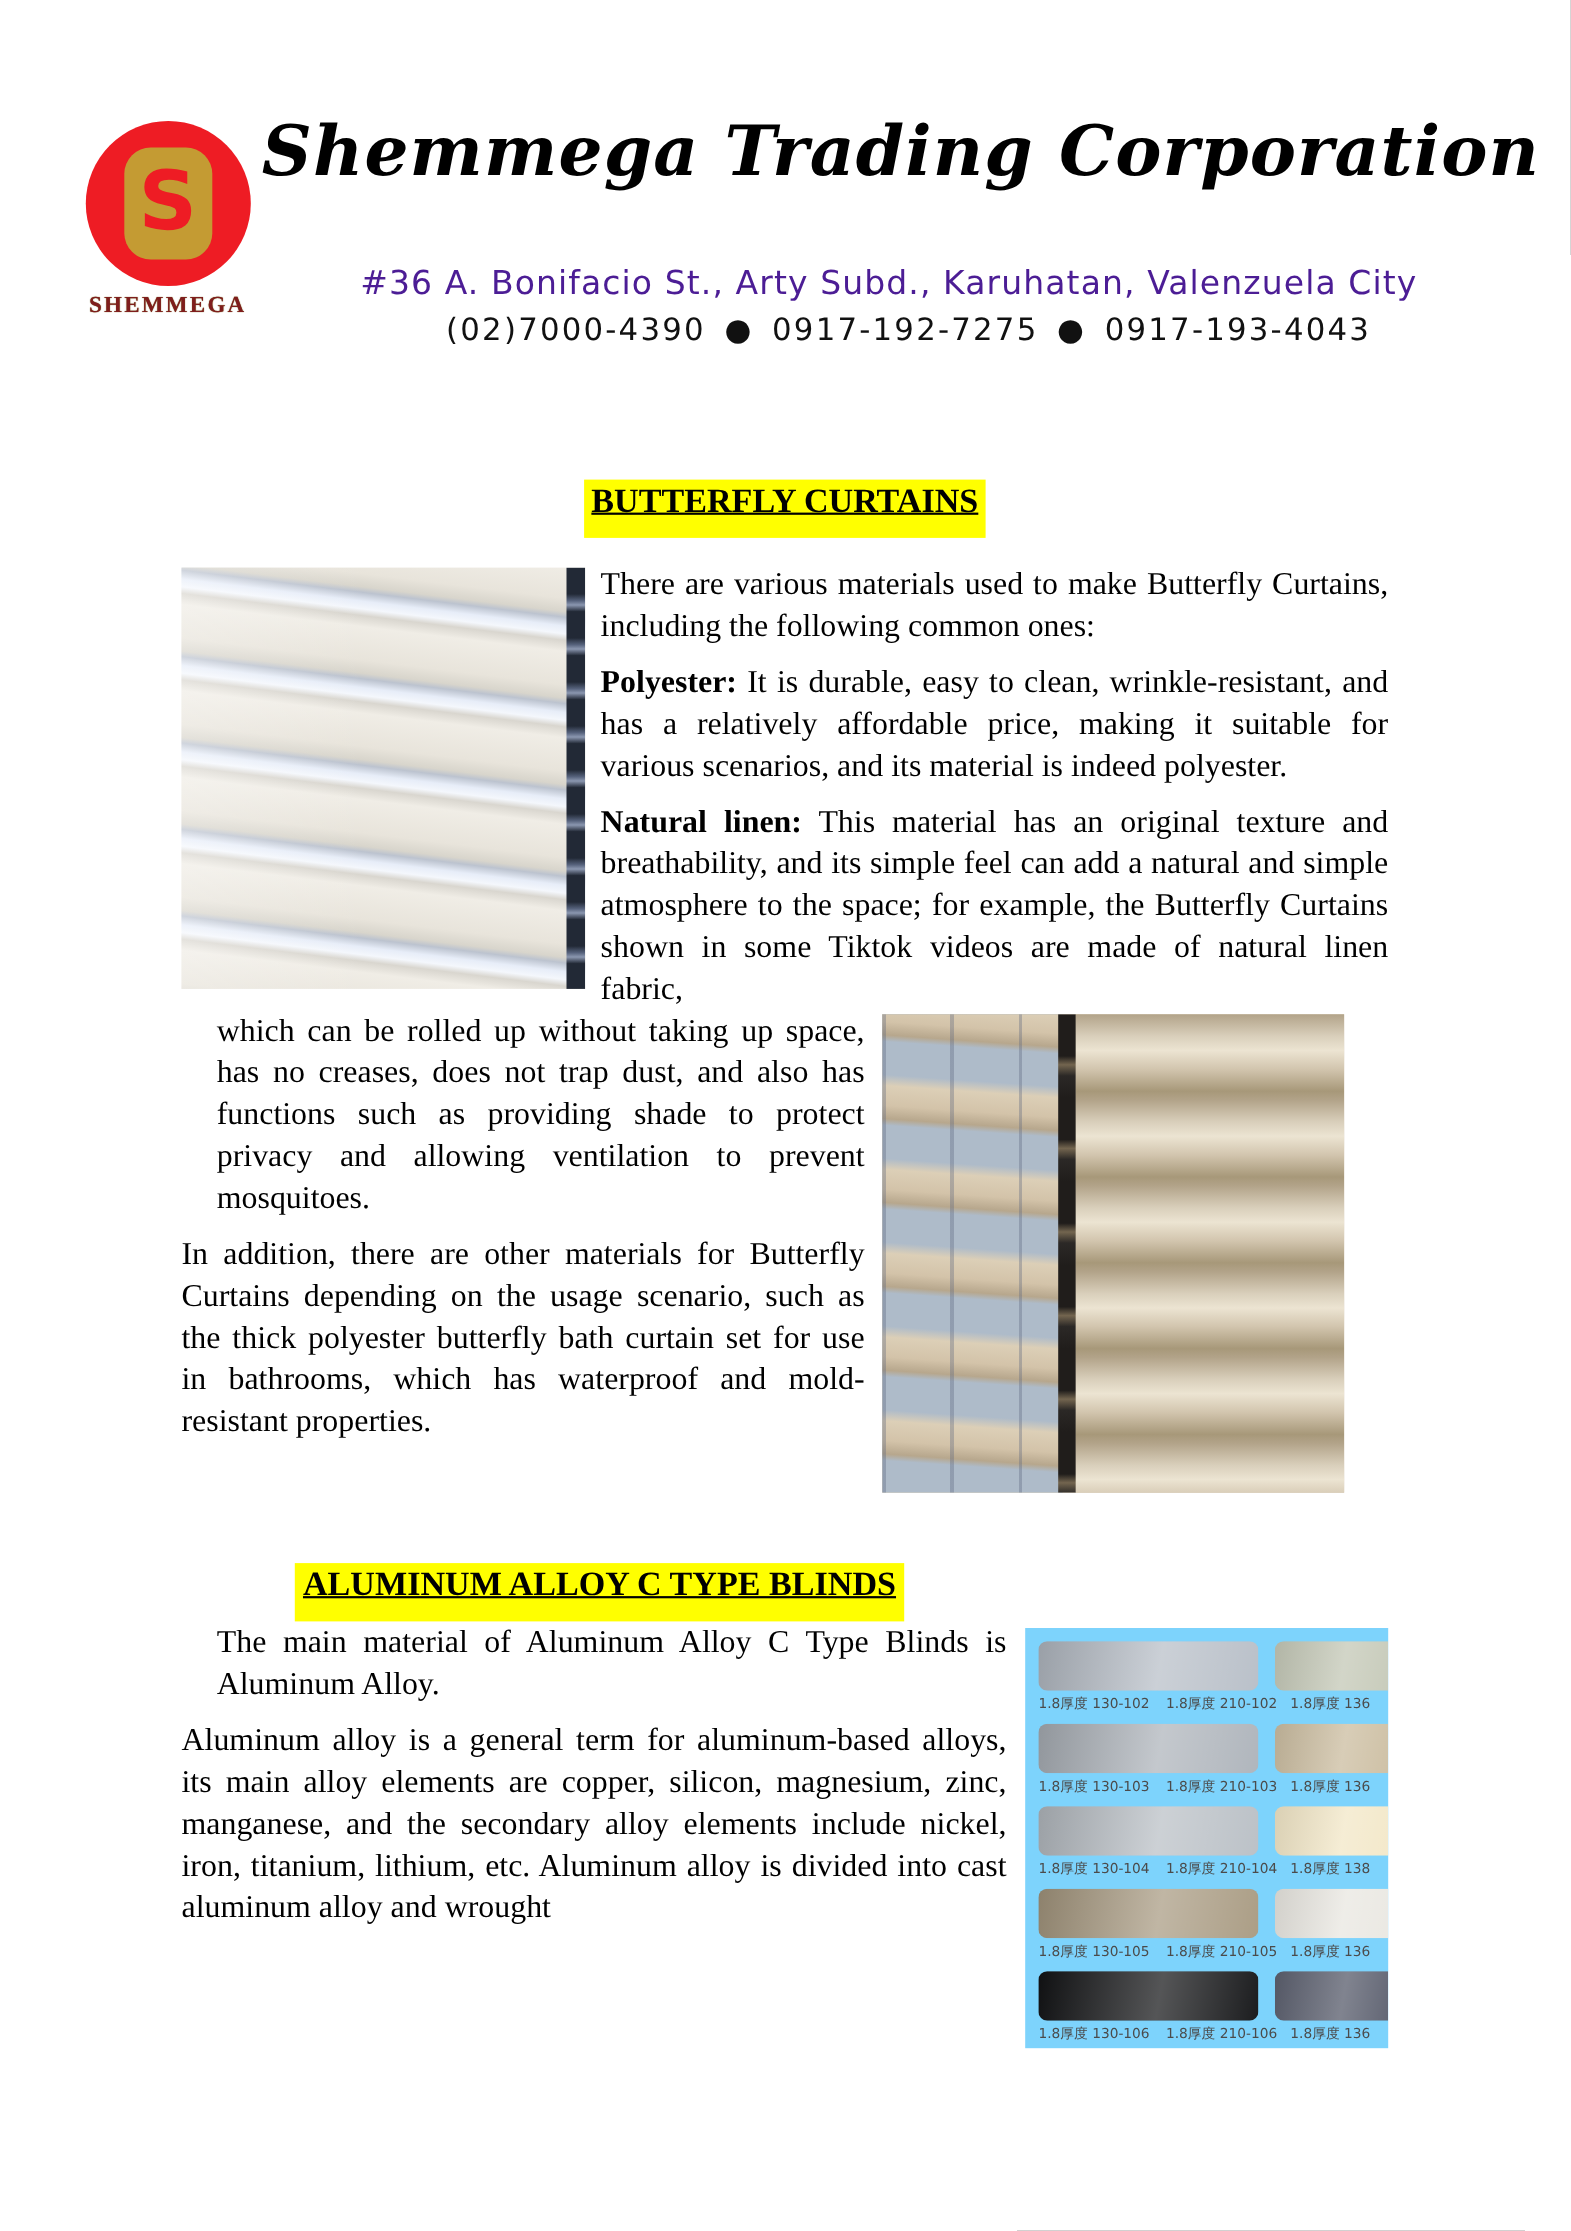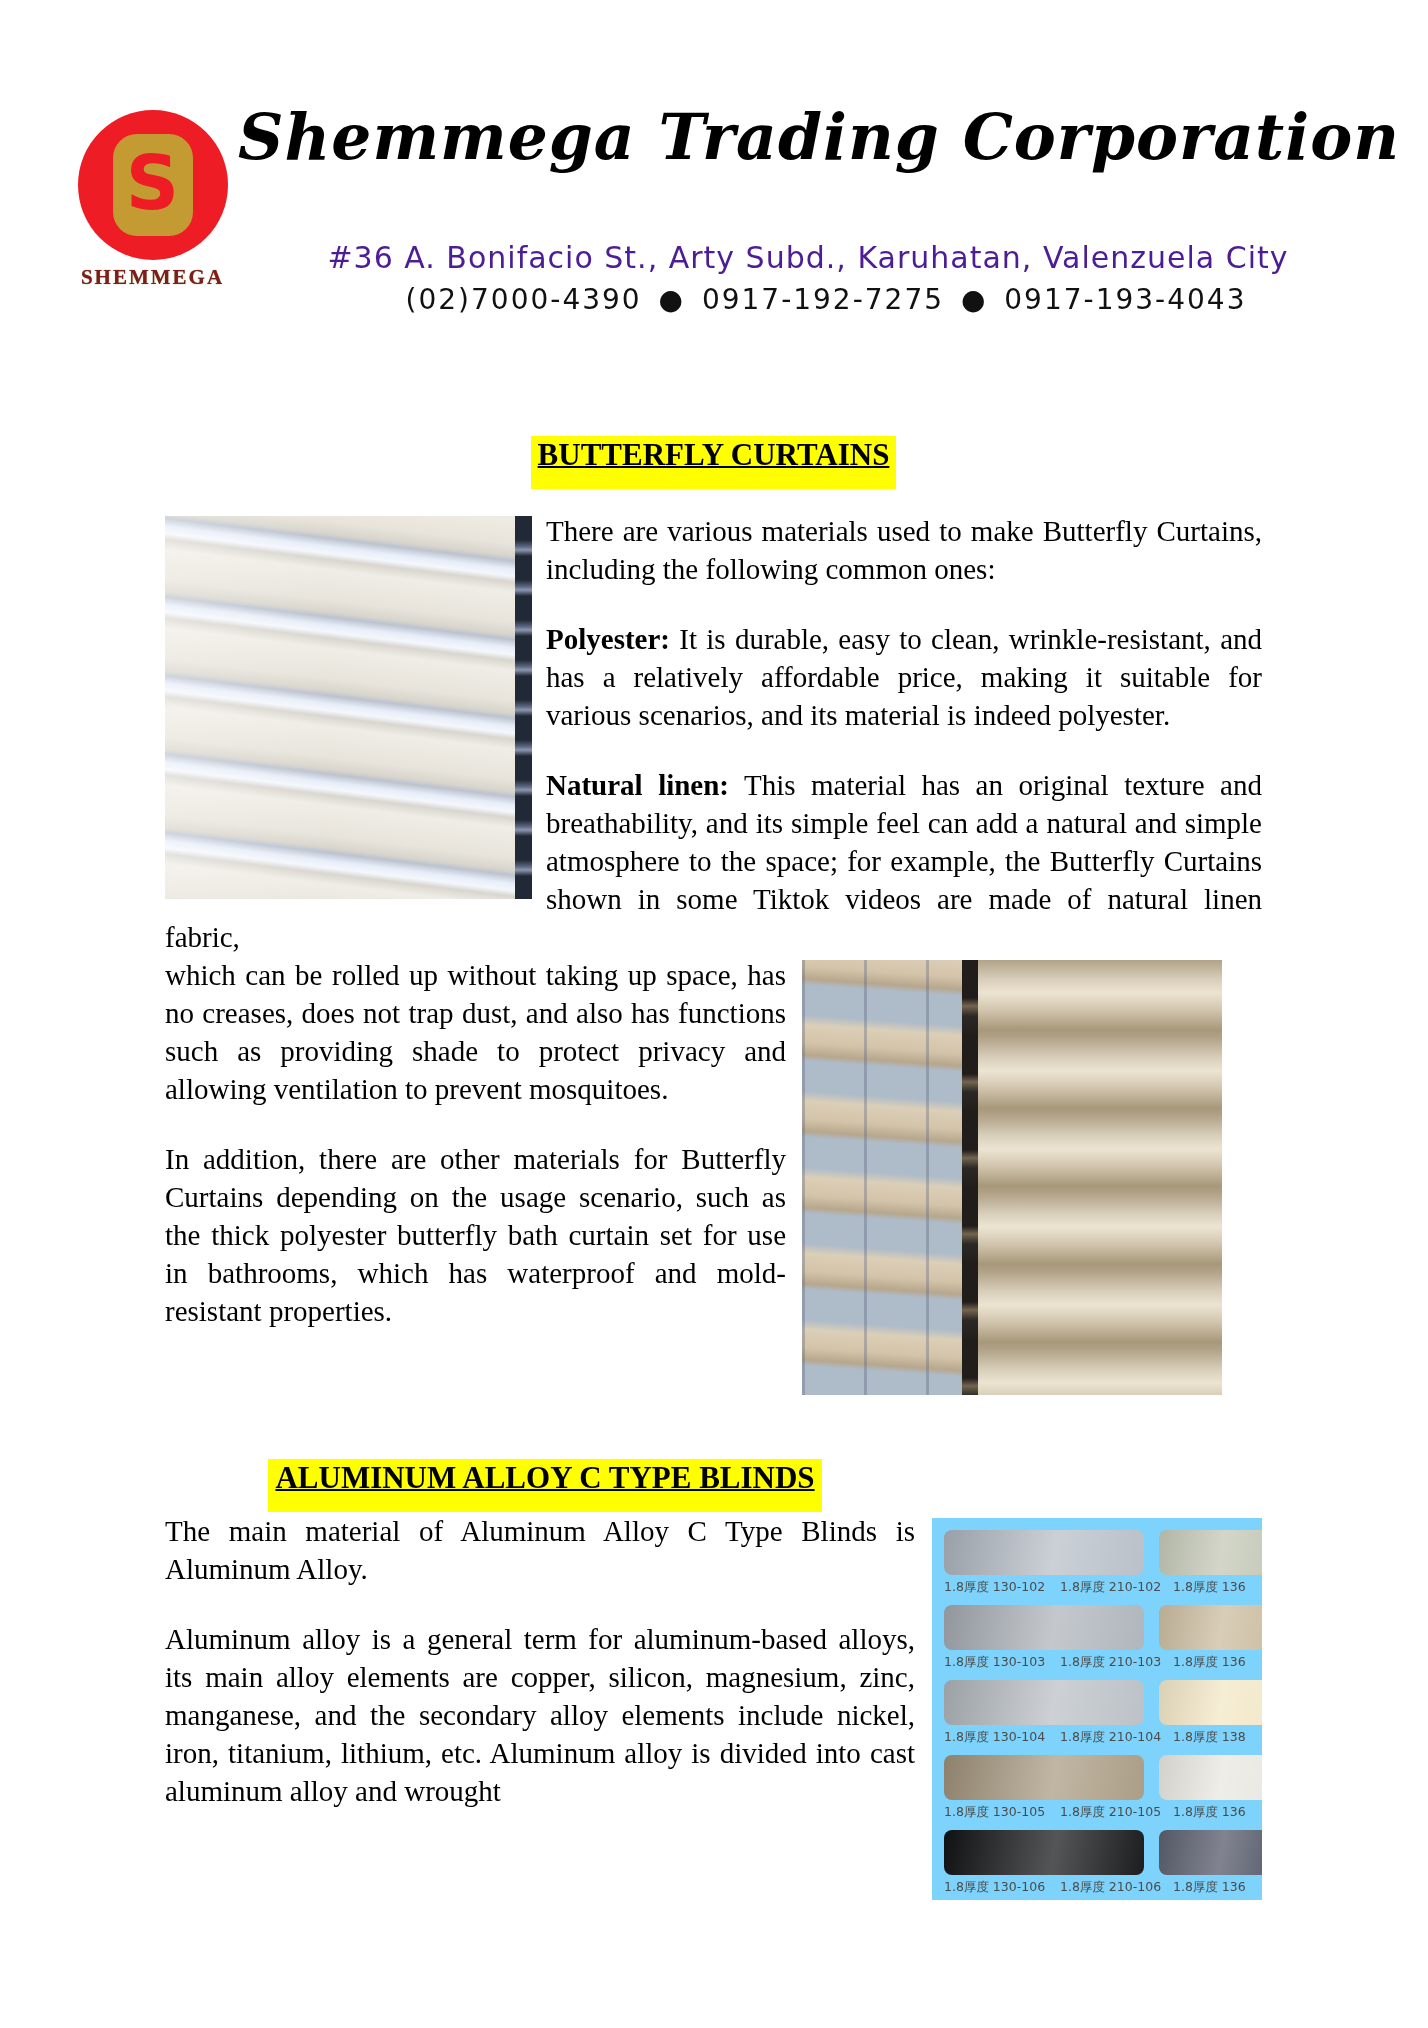--- a/index.html
+++ b/index.html
@@ -48,23 +48,23 @@
   
   .content { position:absolute; left:165px; top:436px; width:1097px; }
   .center-line { text-align:center; }
   .hl {
     display:inline-block; background:#ffff00; padding:1px 7px 16px 7px;
     font-weight:bold; font-size:31px; text-decoration:underline;
     text-decoration-thickness:2px; font-family:"Liberation Serif", serif;
   }
   .sec1-head { margin-bottom:23px; }
   p.body {
-    font-size:29px; line-height:38px; text-align:justify; margin-top:32px;
-  }
-  p.body.first { margin-top:0; }
+    font-size:29px; line-height:38px; text-align:justify; margin-top:13px;
+  }
+  p.body.first { margin-top:0;margin-left:32px; }
   .blockA, .blockB, .blockC { overflow:visible; }
   .blockA::after, .blockB::after, .blockC::after { content:""; display:block; clear:both; }
 
   
   .img-white-blinds {
     float:left; width:367px; height:383px; margin:4px 14px 6px 0;
     position:relative; overflow:hidden;
     background:
       linear-gradient(90deg, rgba(255,255,255,.30), rgba(255,255,255,0) 45%),
       repeating-linear-gradient(187deg,

